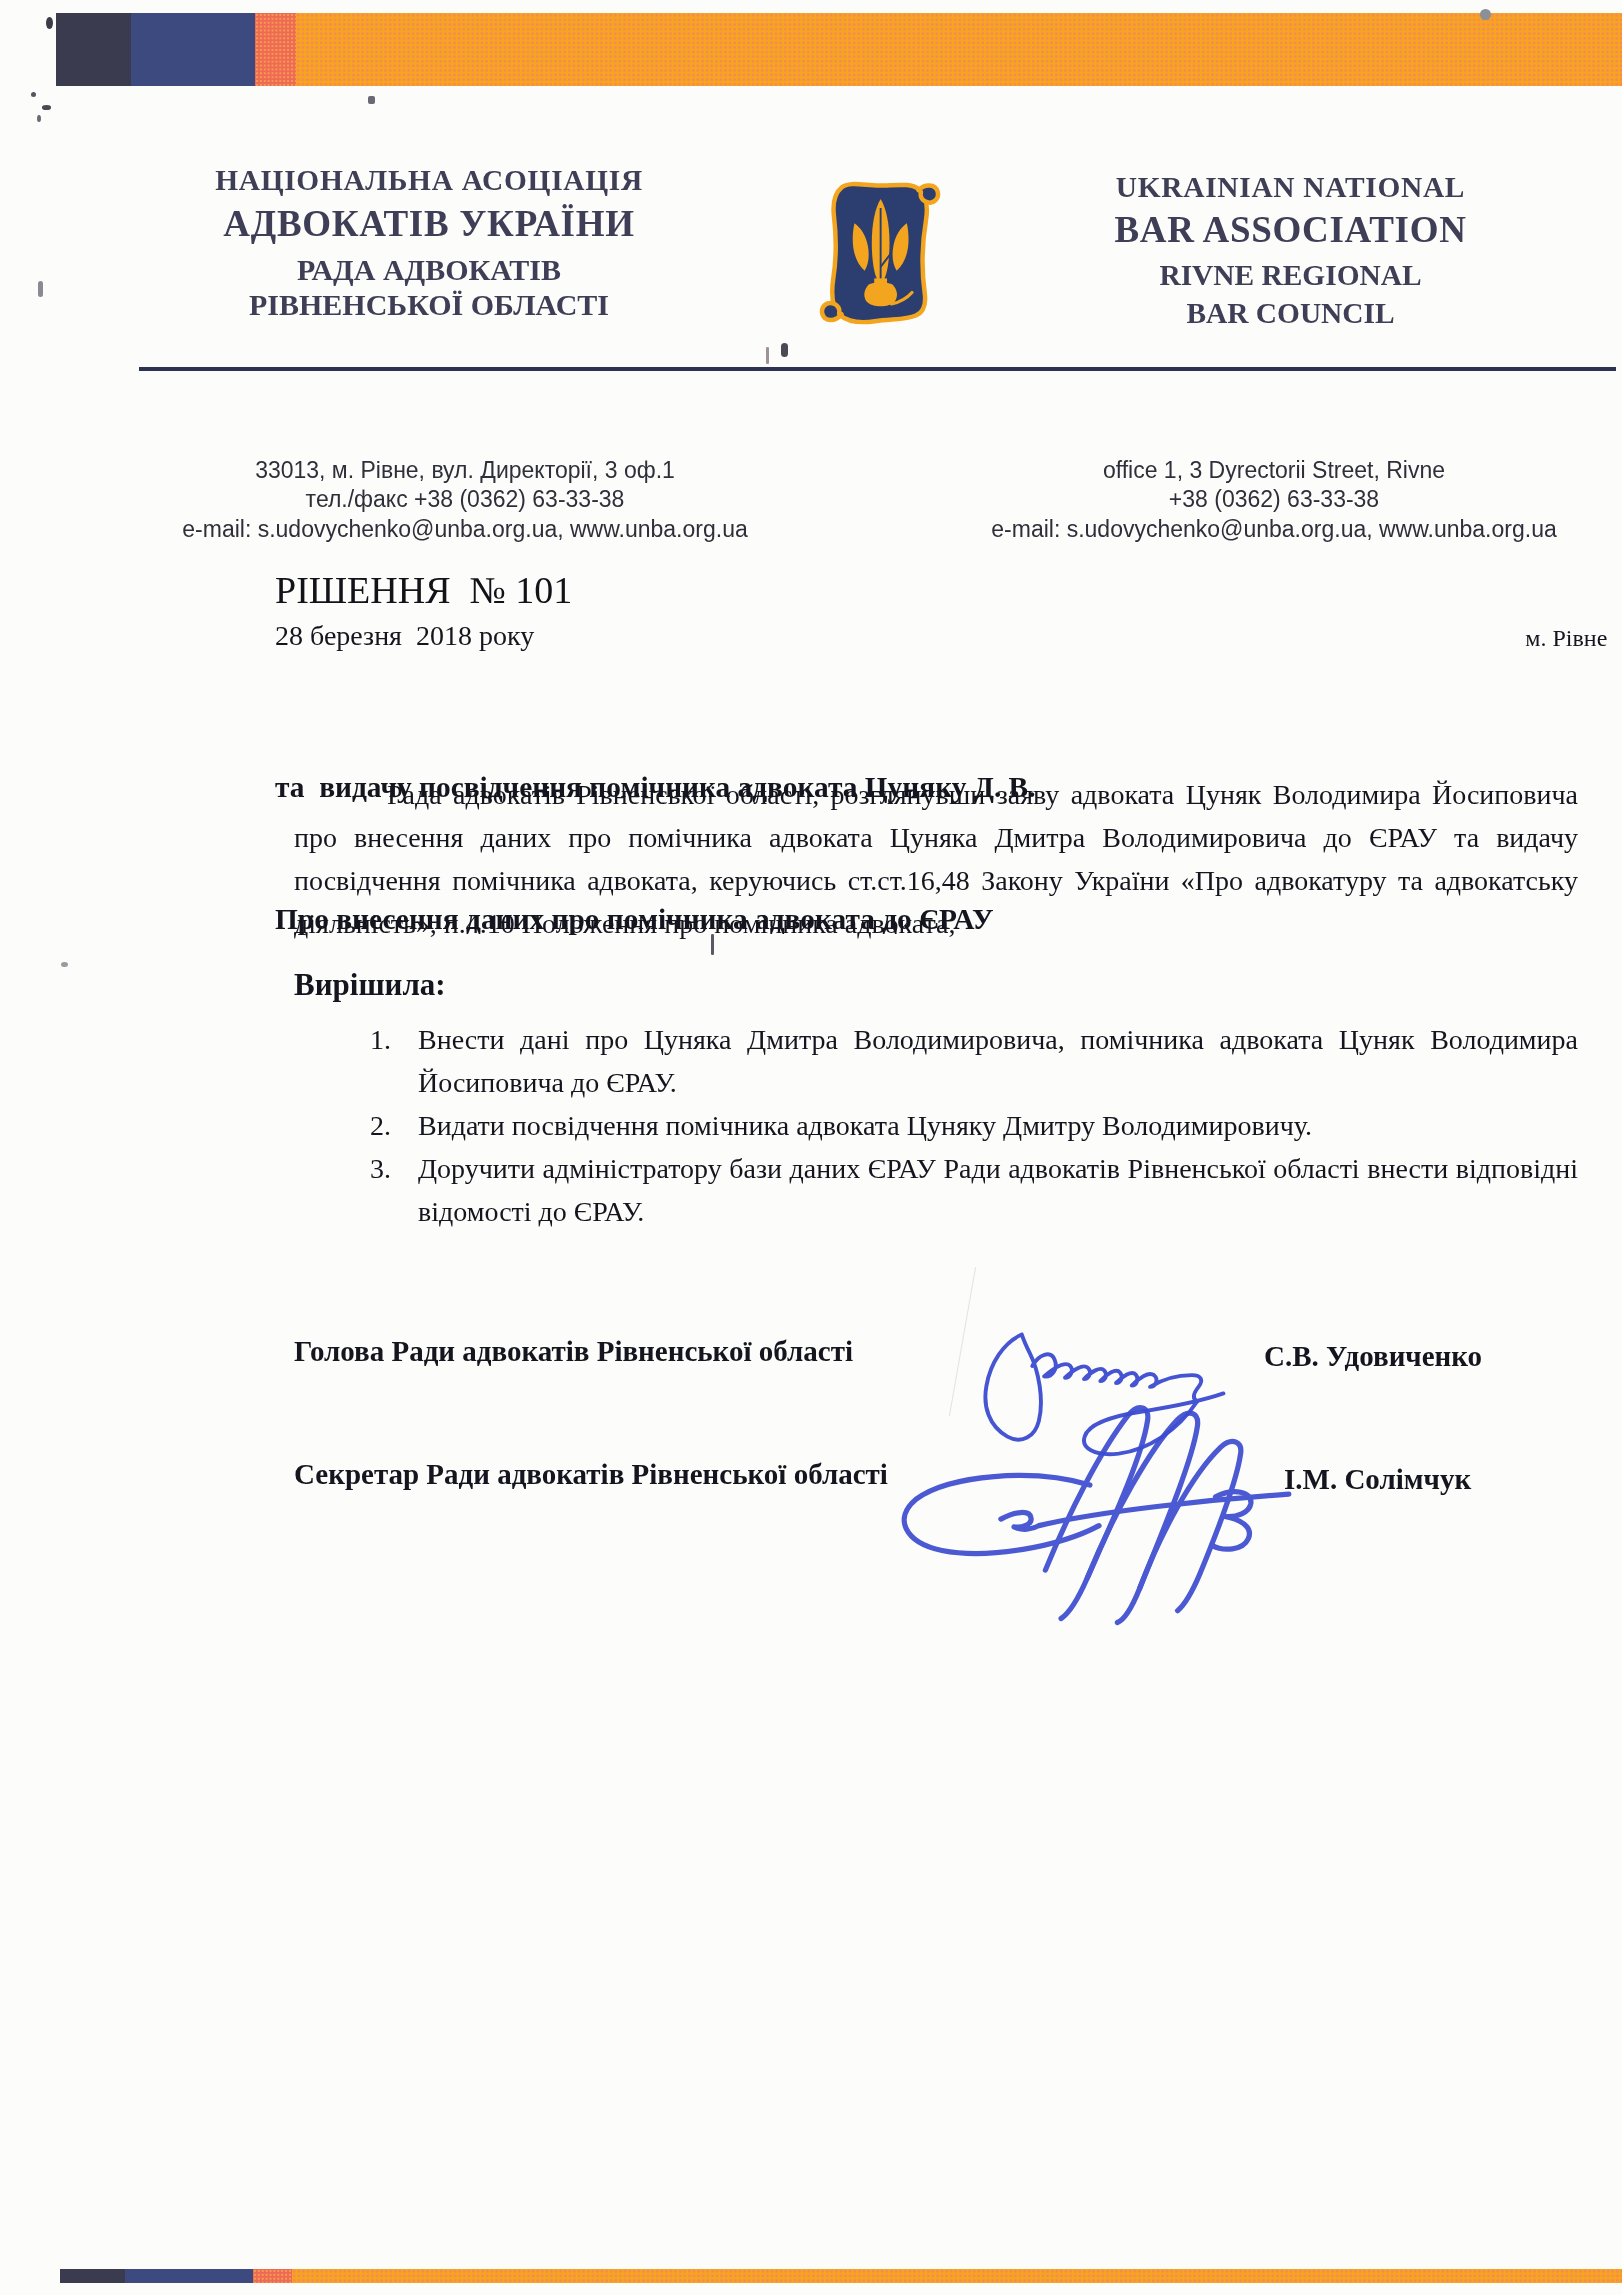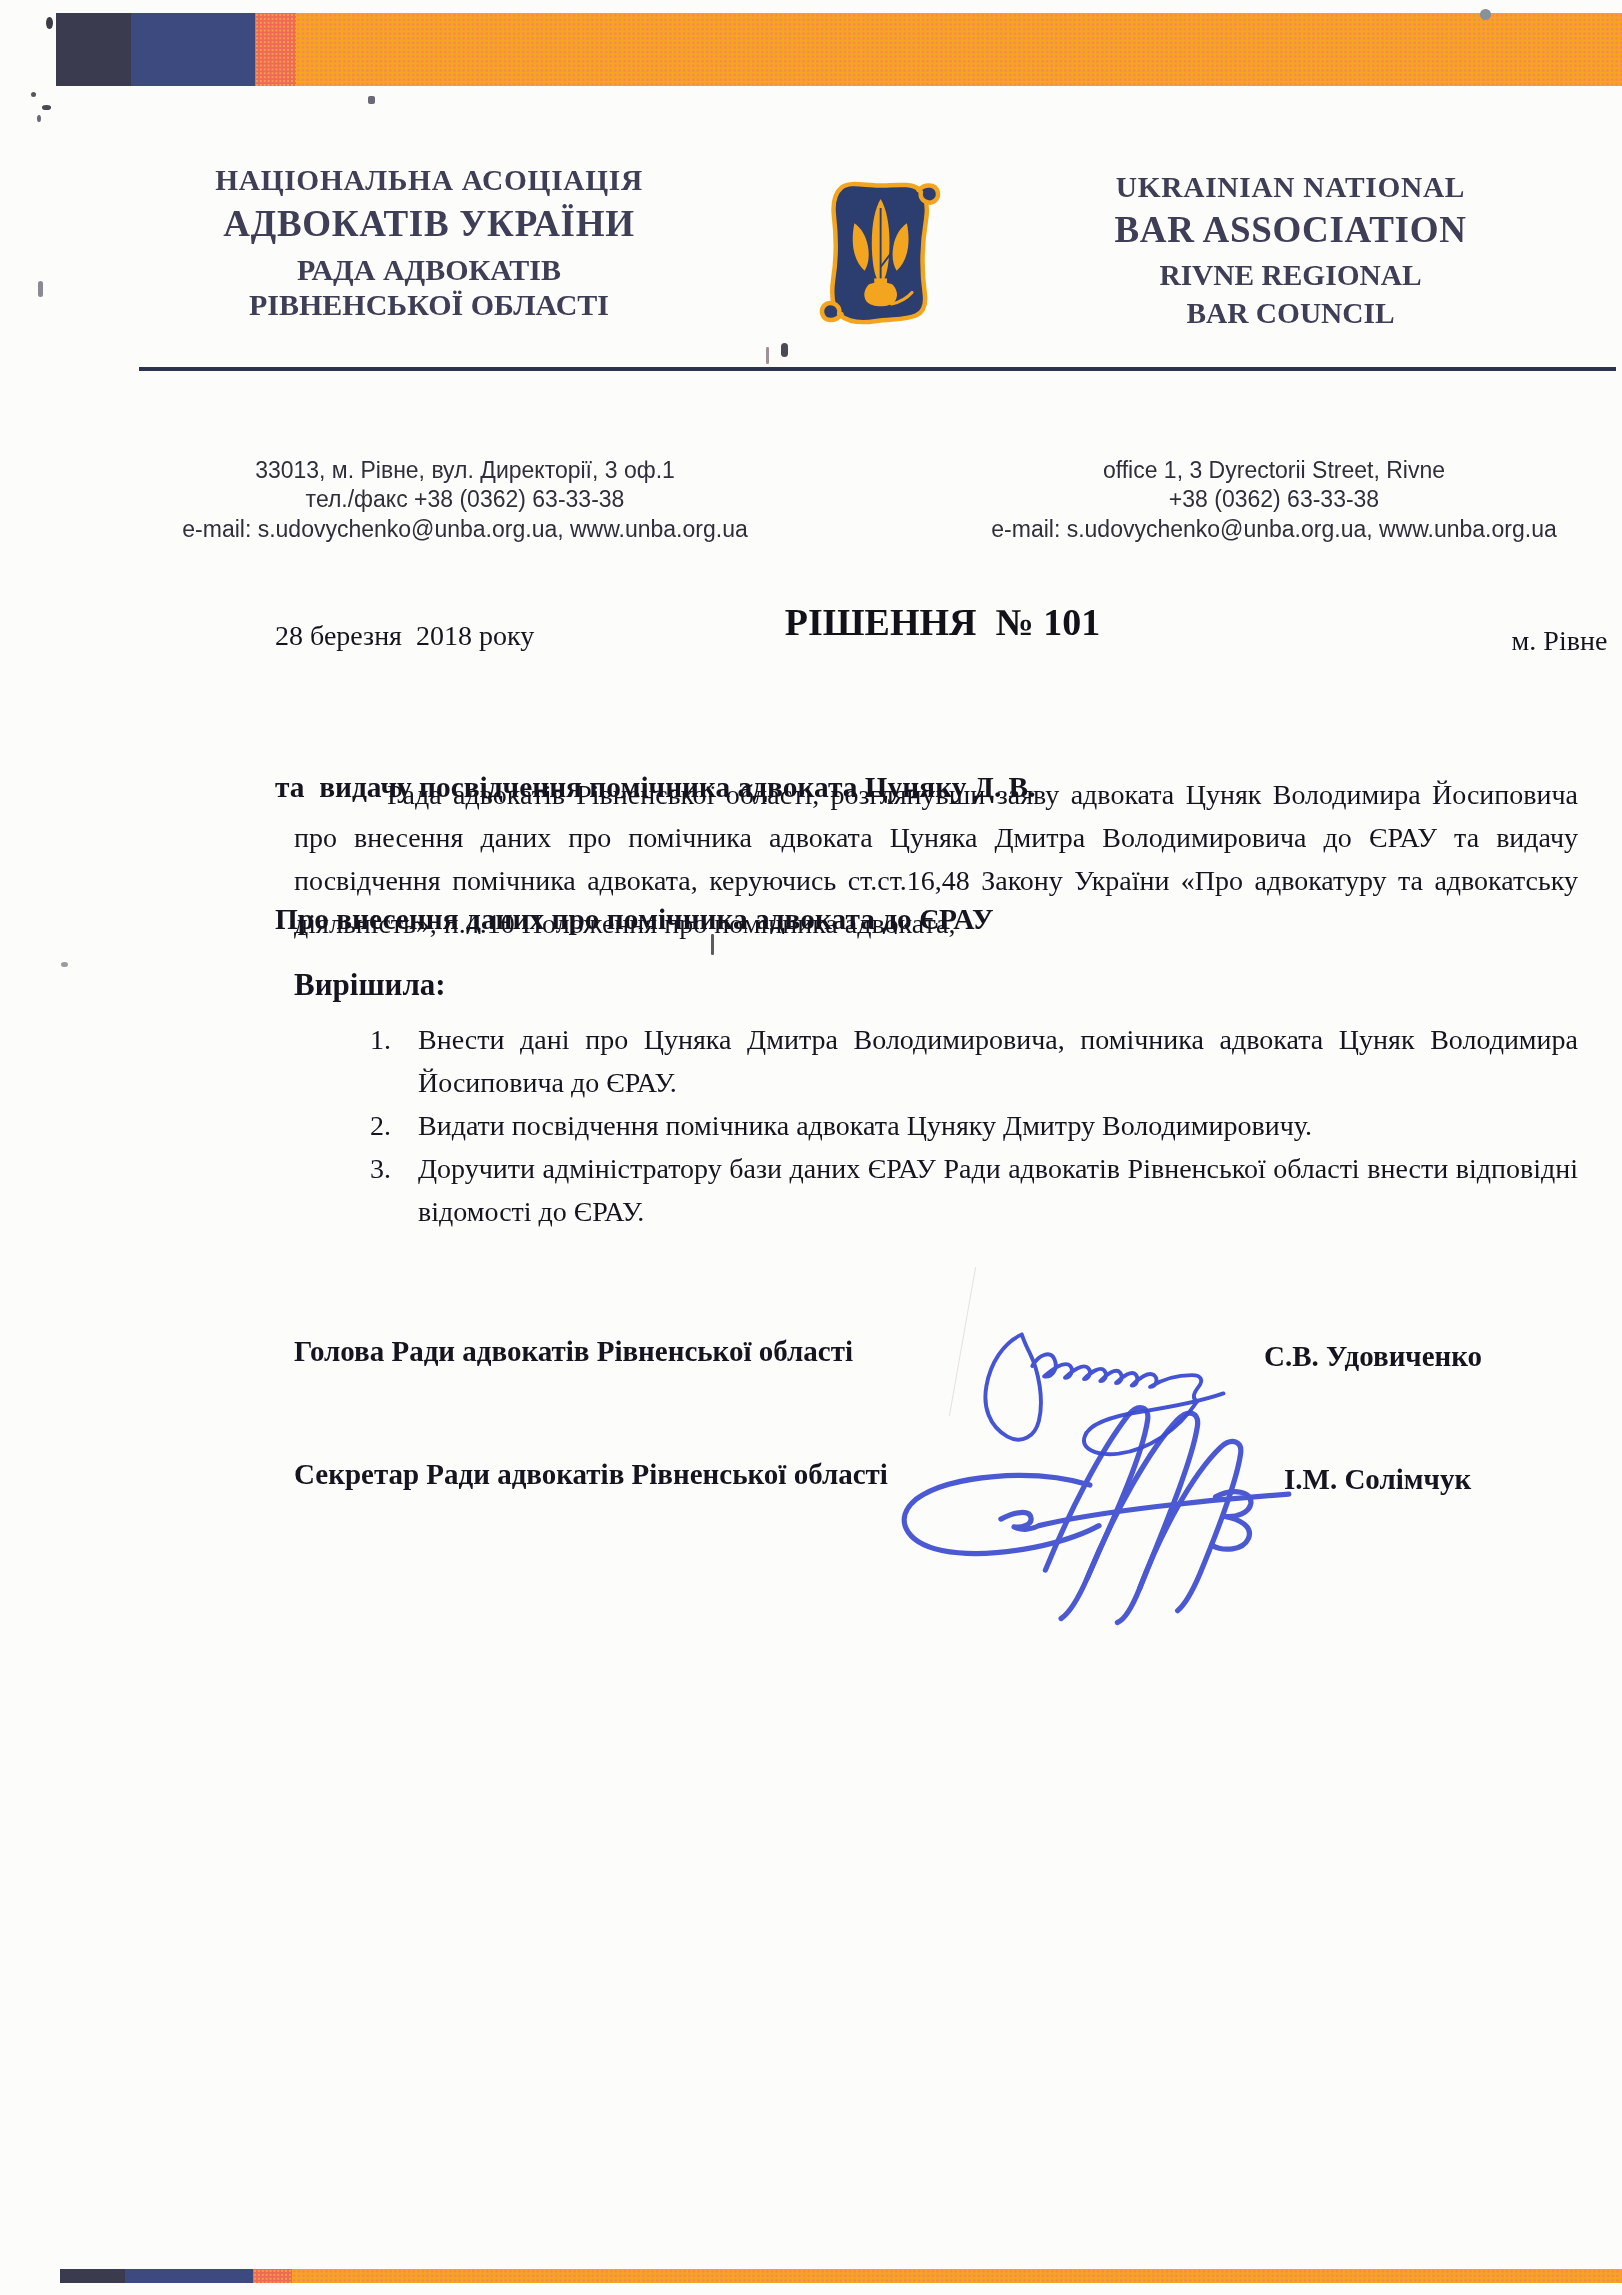--- a/index.html
+++ b/index.html
@@ -46,25 +46,25 @@
   .logo{position:absolute;left:816px;top:169px;width:128px;height:165px;}
   .rule{position:absolute;left:139px;top:367px;width:1477px;height:3.9px;background:#2c3350;}
   .addr{
     position:absolute;width:654px;text-align:center;
     font-family:"Liberation Sans", sans-serif;font-size:23px;line-height:29.4px;color:#2f2f3b;margin-top:42px;
   }
   .addr-left{left:138px;top:414px;}
   .addr-right{left:947px;top:414px;}
   
   .doc-title{
-    position:absolute;left:275px;top:568px;width:1335px;text-align:center;
-    font-size:38px;font-weight:bold;white-space:pre-wrap;color:#121219;margin-top:32px;
+    position:absolute;left:275px;top:568px;width:1335px;text-align:left;
+    font-size:38px;font-weight:normal;white-space:pre-wrap;color:#121219;
   }
   .doc-date{position:absolute;left:275px;top:620px;font-size:28px;white-space:pre-wrap;}
-  .doc-place{position:absolute;right:15.7px;top:625px;font-size:28px;}
+  .doc-place{position:absolute;right:15.7px;top:625px;font-size:24px;}
   .subject{position:absolute;left:275px;top:677px;width:1302px;font-size:29.4px;font-weight:bold;line-height:44px;white-space:pre-wrap;}
   .body-par{
     position:absolute;left:294px;top:773px;width:1284px;
     font-size:28px;line-height:43px;text-align:justify;text-indent:93px;
   }
   .resolved{position:absolute;left:294px;top:967px;font-size:31px;font-weight:bold;}
   .res-list{position:absolute;left:370px;top:1018px;width:1208px;list-style:none;margin:0;padding:0;}
   .res-list li{display:flex;font-size:28px;line-height:43px;}
   .res-list .num{width:48px;flex:0 0 48px;}
   .res-list .txt{flex:1;text-align:justify;}

